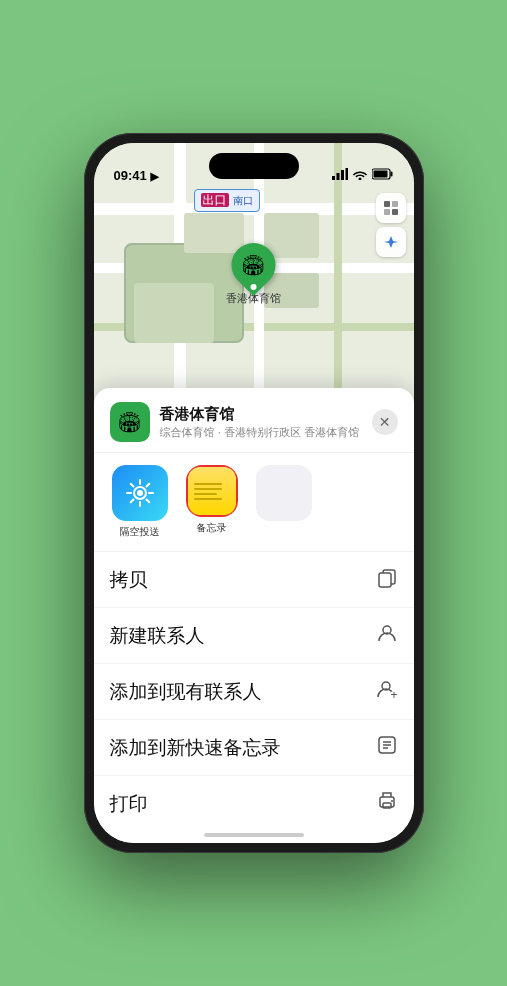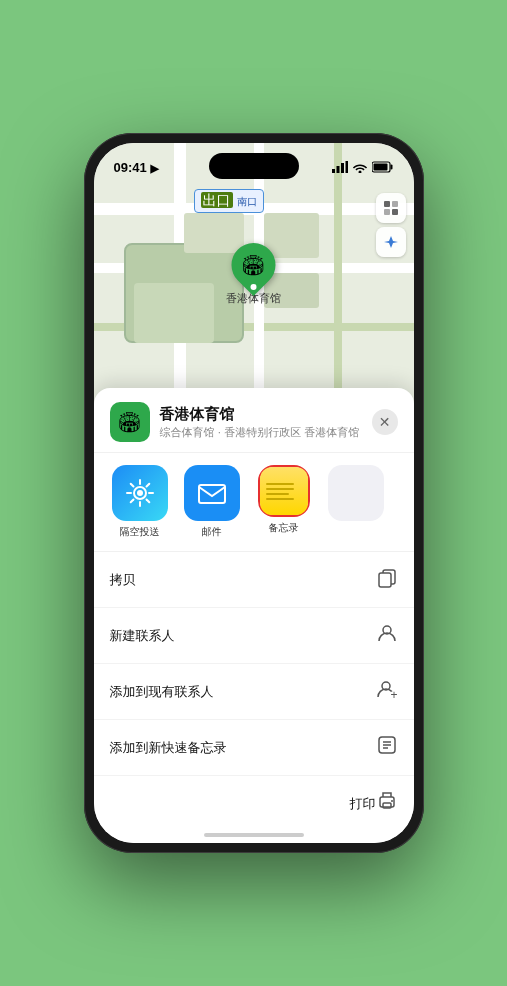--- a/index.html
+++ b/index.html
@@ -27,22 +27,22 @@
       border-radius: 40px;
       overflow: hidden;
       position: relative;
     }
     
     .status-bar {
       height: 44px;
       background: transparent;
       display: flex;
       justify-content: space-between;
-      align-items: center;
-      padding: 8px 20px 4px;
+      align-items: flex-start;
+      padding: 25px 20px 4px;
       position: absolute;
       top: 0;
       left: 0;
       right: 0;
       z-index: 20;
     }
     .status-time {
       font-size: 13px;
       font-weight: 600;
       color: #000;
@@ -360,24 +360,23 @@
     }
     .action-row {
       display: flex;
       align-items: center;
       justify-content: space-between;
       padding: 14px 16px;
       border-bottom: 1px solid #f2f2f2;
     }
     .action-row:last-child {
       border-bottom: none;
-      justify-content: flex-end;
     }
     .action-label {
-      font-size: 13px;
+      font-size: 19px;
       color: #111;
     }
     .action-icon {
       font-size: 20px;
       color: #555;
     }
     
     .home-indicator {
       position: absolute;
       bottom: 6px;
@@ -440,21 +439,21 @@
         <div class="road-v1"></div>
         <div class="road-v2"></div>
         <div class="road-v3"></div>
         <div class="stadium-area"></div>
         <div class="inner-block"></div>
         <div class="block1"></div>
         <div class="block2"></div>
         <div class="block3"></div>
       </div>
       <div class="map-label">
-        <span style="font-size:14px;background:#4d7c0f;color:#fff;border-radius:2px;padding:0 2px;margin-right:2px;">出口</span>
+        <span style="font-size:12px;background:#be185d;color:#fff;border-radius:2px;padding:0 2px;margin-right:2px;">出口</span>
         <span>南口</span>
       </div>
 
       <div class="map-controls">
         <div class="map-btn">
           <svg width="16" height="16" viewBox="0 0 16 16" fill="none">
             <rect x="1" y="1" width="6" height="6" rx="1" fill="#666"></rect>
             <rect x="9" y="1" width="6" height="6" rx="1" fill="#aaa"></rect>
             <rect x="1" y="9" width="6" height="6" rx="1" fill="#aaa"></rect>
             <rect x="9" y="9" width="6" height="6" rx="1" fill="#666"></rect>
@@ -503,29 +502,20 @@
               <path d="M24.3 24.3 L21.5 21.5" stroke="white" stroke-width="2" stroke-linecap="round"></path>
               <path d="M21.5 8.5 L24.3 5.7" stroke="white" stroke-width="2" stroke-linecap="round"></path>
               <path d="M5.7 24.3 L8.5 21.5" stroke="white" stroke-width="2" stroke-linecap="round"></path>
               <circle cx="15" cy="15" r="3" fill="white"></circle>
             </svg>
           </div>
           <div class="share-label">隔空投送</div>
         </div>
 
 
-        <div class="share-item">
-          <div class="share-icon-wrap share-icon-mail">
-            <svg width="32" height="32" viewBox="0 0 32 32" fill="none">
-              <rect x="3" y="8" width="26" height="18" rx="2" fill="none" stroke="white" stroke-width="2"></rect>
-              <path d="M3 10 L16 19 L29 10" stroke="white" stroke-width="2" fill="none"></path>
-            </svg>
-          </div>
-          <div class="share-label">邮件</div>
-        </div>
 
         <div class="share-item">
           <div class="notes-highlighted">
             <div class="share-icon-notes-inner">
               <div class="notes-line" style="width:80%;"></div>
               <div class="notes-line" style="width:80%;"></div>
               <div class="notes-line notes-line-short"></div>
               <div class="notes-line" style="width:80%;"></div>
             </div>
           </div>

